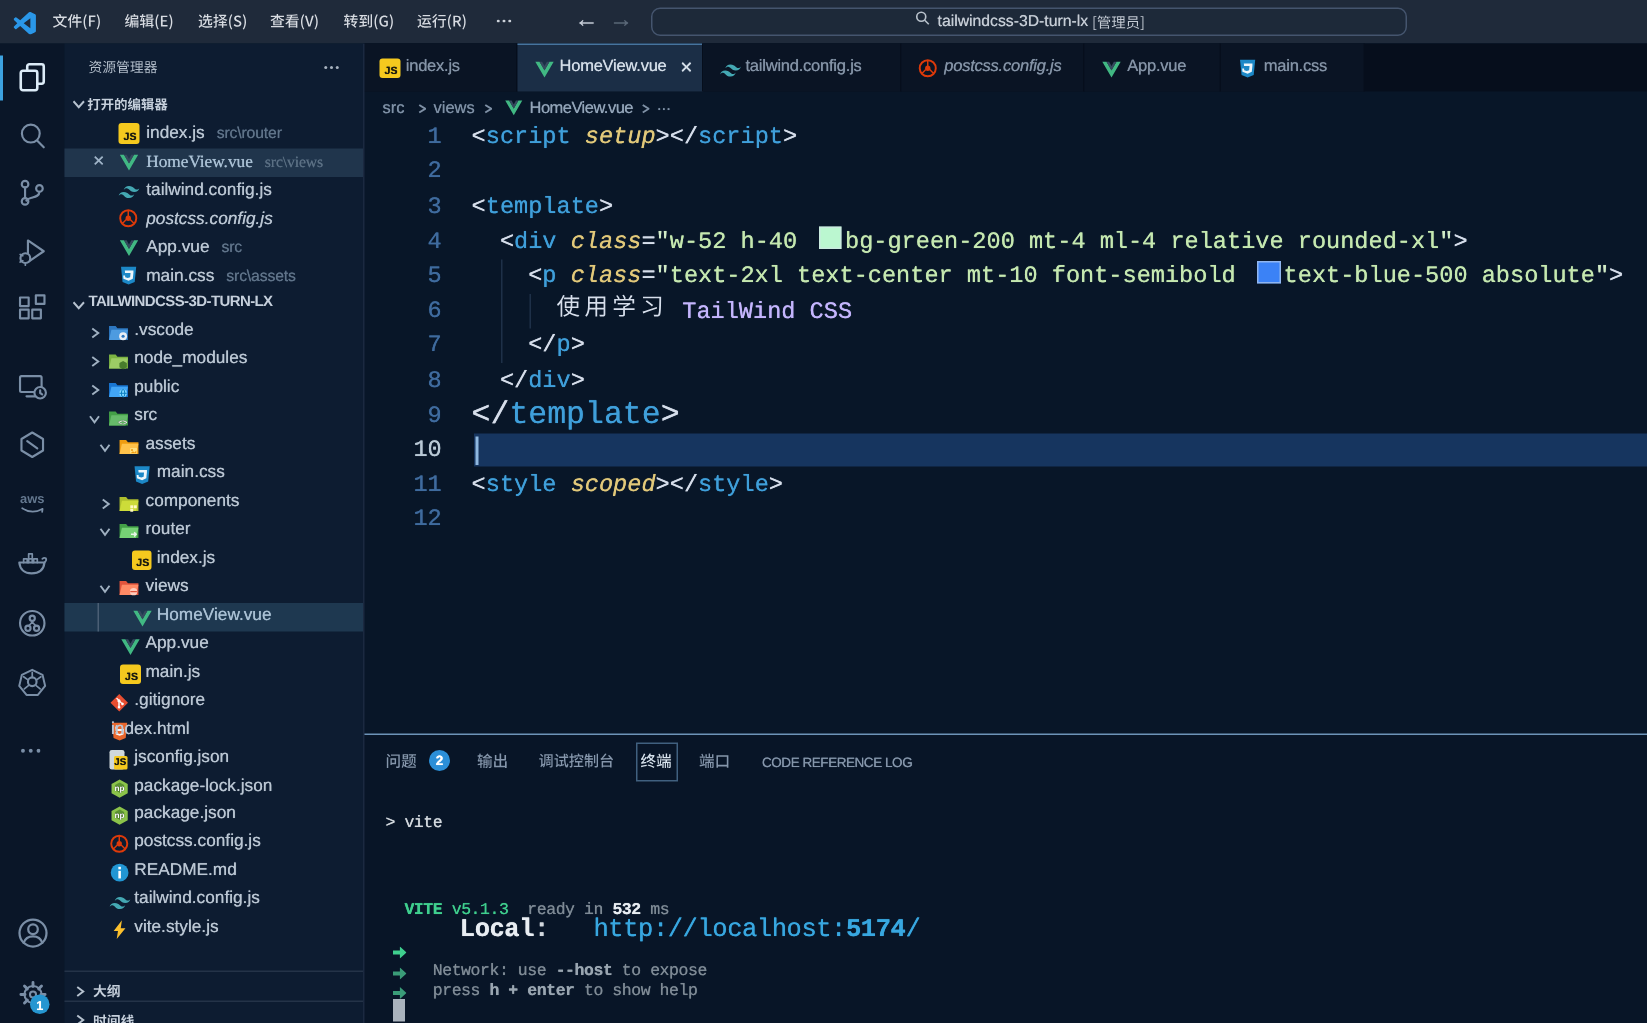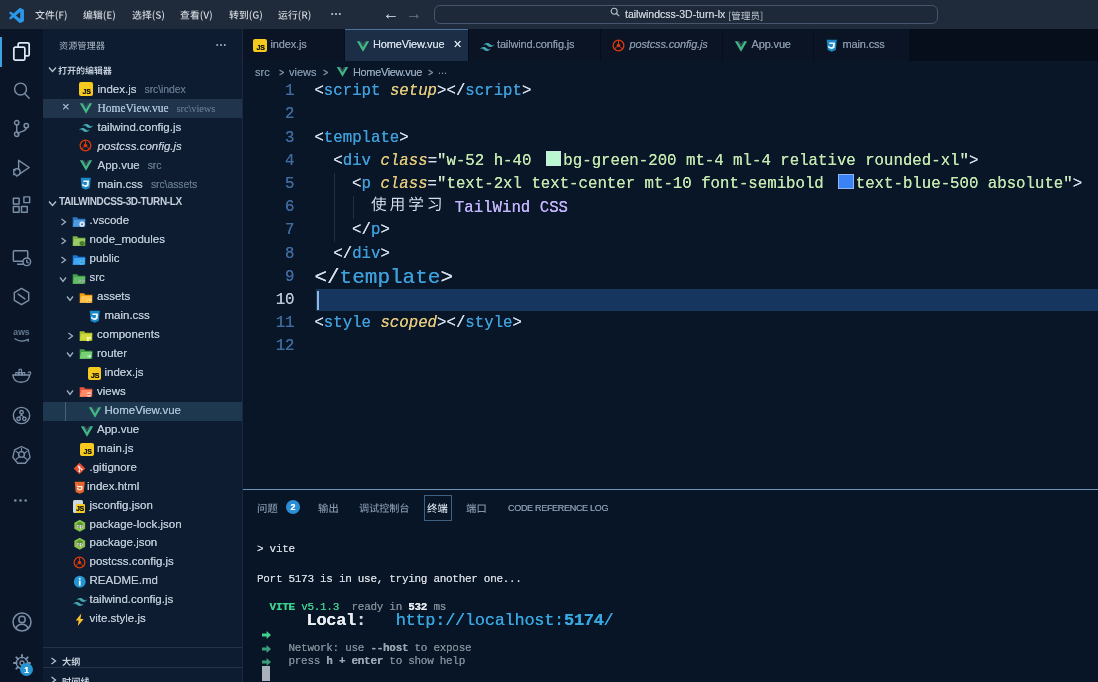--- a/index.html
+++ b/index.html
@@ -182,21 +182,21 @@
           <g fill="#c6d0dc">
             <path transform="translate(0.00,0) scale(0.009000,-0.009000)" d="M173 850V659H44V546H173V373L33 342L66 222L173 250V49C173 35 168 30 154 30C141 30 98 30 59 32C74 0 90 -50 94 -81C166 -81 214 -78 249 -59C284 -41 295 -10 295 48V282L424 317L409 431L295 403V546H408V659H295V850ZM424 774V654H679V69C679 50 671 44 651 44C630 44 555 43 493 47C512 13 535 -47 541 -84C635 -84 701 -81 747 -60C793 -39 808 -3 808 67V654H969V774Z"></path>
             <path transform="translate(9.00,0) scale(0.009000,-0.009000)" d="M625 678V433H396V462V678ZM46 433V318H262C243 200 189 84 43 -4C73 -24 119 -67 140 -94C314 16 371 167 389 318H625V-90H751V318H957V433H751V678H928V792H79V678H272V463V433Z"></path>
             <path transform="translate(18.00,0) scale(0.009000,-0.009000)" d="M536 406C585 333 647 234 675 173L777 235C746 294 679 390 630 459ZM585 849C556 730 508 609 450 523V687H295C312 729 330 781 346 831L216 850C212 802 200 737 187 687H73V-60H182V14H450V484C477 467 511 442 528 426C559 469 589 524 616 585H831C821 231 808 80 777 48C765 34 754 31 734 31C708 31 648 31 584 37C605 4 621 -47 623 -80C682 -82 743 -83 781 -78C822 -71 850 -60 877 -22C919 31 930 191 943 641C944 655 944 695 944 695H661C676 737 690 780 701 822ZM182 583H342V420H182ZM182 119V316H342V119Z"></path>
             <path transform="translate(27.00,0) scale(0.009000,-0.009000)" d="M59 413C74 421 97 427 174 437C145 388 119 351 106 334C77 297 56 273 32 268C44 240 62 190 67 169C89 184 127 197 341 249C337 272 334 315 335 345L211 319C272 403 330 500 376 594L284 649C269 612 251 575 232 539L161 534C213 617 263 718 298 815L186 854C157 736 97 609 78 577C58 544 43 522 23 517C36 488 53 435 59 413ZM590 825C600 802 612 774 621 748H403V530C403 408 397 239 346 96L324 187C215 142 102 96 27 70L55 -39L345 92C332 56 316 22 297 -9C321 -20 369 -56 387 -76C440 9 471 119 489 229V-80H580V130H626V-60H699V130H740V-58H812V130H854V14C854 6 852 4 846 4C841 4 828 4 813 4C824 -18 835 -55 837 -81C871 -81 896 -79 918 -64C940 -49 944 -25 944 12V424H509L511 483H928V748H753C742 781 723 825 706 858ZM626 328V221H580V328ZM699 328H740V221H699ZM812 328H854V221H812ZM511 651H817V579H511Z"></path>
             <path transform="translate(36.00,0) scale(0.009000,-0.009000)" d="M573 736H784V674H573ZM464 820V589H900V820ZM73 310C81 319 118 325 149 325H229V213C153 202 83 192 28 185L52 70L229 102V-87H339V122L421 138L415 241L339 230V325H401V433H339V574H229V433H172C197 492 221 558 242 628H415V741H273C280 770 286 800 292 829L177 850C172 814 166 777 158 741H38V628H131C114 563 97 512 89 491C71 446 58 418 37 412C49 384 67 331 73 310ZM779 451V396H579V451ZM395 98 413 -7 779 24V-89H890V34L965 41L966 139L890 133V451H956V549H414V451H469V102ZM779 312V259H579V312ZM779 175V124L579 110V175Z"></path>
             <path transform="translate(45.00,0) scale(0.009000,-0.009000)" d="M227 708H338V618H227ZM648 708H769V618H648ZM606 482C638 469 676 450 707 431H484C500 456 514 482 527 508L452 522V809H120V517H401C387 488 369 459 348 431H45V327H243C184 280 110 239 20 206C42 185 72 140 84 112L120 128V-90H230V-66H337V-84H452V227H292C334 258 371 292 404 327H571C602 291 639 257 679 227H541V-90H651V-66H769V-84H885V117L911 108C928 137 961 182 987 204C889 229 794 273 722 327H956V431H785L816 462C794 480 759 500 722 517H884V809H540V517H642ZM230 37V124H337V37ZM651 37V124H769V37Z"></path>
           </g>
         </svg></div>
 <div style="position:absolute;left:36px;top:53.4px;width:13.5px;height:13.5px;background:#f5c91e;border-radius:2px;color:#1b1b10;font:bold 7.0200000000000005px 'Liberation Sans';display:flex;align-items:flex-end;justify-content:flex-end;padding:0 1.5px 1px 0;box-sizing:border-box">JS</div>
-      <div style="position:absolute;left:54.5px;top:52.4px;height:16px;line-height:16px;white-space:pre;color:#bac6d3;font-family:'Liberation Sans';font-size:11.5px">index.js<span style="color:#5f7389;font-size:10.5px;font-style:normal;margin-left:8px;letter-spacing:-0.1px">src\index</span></div>
+      <div style="position:absolute;left:54.5px;top:52.4px;height:16px;line-height:16px;white-space:pre;color:#bac6d3;font-family:'Liberation Sans';font-size:11.5px">index.js<span style="color:#5f7389;font-size:10.5px;font-style:normal;margin-left:8px;letter-spacing:-0.1px">src\router</span></div>
 <div style="position:absolute;left:0;top:70.0px;width:199px;height:19px;background:#20354c"></div>
       <div style="position:absolute;left:19px;top:70.4px;color:#9fb4c8;font:13px 'Liberation Sans'">×</div>
       <svg style="position:absolute;left:36px;top:72.4px" width="14" height="14" viewBox="0 0 16 16">
         <path fill="#41b883" d="M1 2.5h3.2L8 9l3.8-6.5H15L8 14.5z"></path>
         <path fill="#35495e" d="M4.2 2.5h2L8 5.8l1.8-3.3h2L8 9.2z"></path>
       </svg>
       <div style="position:absolute;left:54.5px;top:71.4px;height:16px;line-height:16px;white-space:pre;color:#a9c0d4;font-family:Liberation Serif, serif;font-size:11.5px">HomeView.vue<span style="color:#5b7084;font-size:10.5px;font-style:normal;margin-left:8px;letter-spacing:-0.1px">src\views</span></div>
 <svg style="position:absolute;left:36px;top:91.4px" width="14" height="14" viewBox="0 0 16 16">
         <path fill="#44a8b3" d="M8 4.5c-2.1 0-3.4 1-4 3 .8-1 1.7-1.4 2.8-1.1.6.2 1 .6 1.5 1.1.8.8 1.7 1.6 3.7 1.6 2.1 0 3.4-1 4-3-.8 1-1.7 1.4-2.8 1.1-.6-.2-1-.6-1.5-1.1C10.9 5.3 10 4.5 8 4.5zM4 9.1c-2.1 0-3.4 1-4 3 .8-1 1.7-1.4 2.8-1.1.6.2 1 .6 1.5 1.1.8.8 1.7 1.6 3.7 1.6 2.1 0 3.4-1 4-3-.8 1-1.7 1.4-2.8 1.1-.6-.2-1-.6-1.5-1.1-.8-.8-1.7-1.6-3.7-1.6z"></path>
       </svg>
@@ -324,21 +324,21 @@
       <div style="position:absolute;left:54.0px;top:412.7px;height:16px;line-height:16px;color:#bac6d3;font:normal normal 11.5px 'Liberation Sans';white-space:pre">main.js</div>
 <svg style="position:absolute;left:29.5px;top:432.65px" width="13" height="13" viewBox="0 0 16 16">
         <path fill="#e84e31" d="M8 .8 15.2 8 8 15.2.8 8z"></path>
         <path fill="#fff" d="M6.2 3.9l1.3 1.3a1.1 1.1 0 0 1 1.2.25 1.1 1.1 0 0 1 .25 1.2l1.3 1.3a1.1 1.1 0 0 1 1.2.25 1.1 1.1 0 1 1-1.85.5l-1.2-1.2v3.1a1.1 1.1 0 1 1-1.2.05V7.5a1.1 1.1 0 0 1-.45-1.8L5.3 4.8z"></path>
       </svg>
       <div style="position:absolute;left:46.5px;top:431.65px;height:16px;line-height:16px;color:#bac6d3;font:normal normal 11.5px 'Liberation Sans';white-space:pre">.gitignore</div>
 <svg style="position:absolute;left:29.5px;top:451.6px" width="13.5" height="13.5" viewBox="0 0 16 16">
         <path fill="#e8662c" d="M2 1h12l-1.2 12L8 15l-4.8-2z"></path>
         <path fill="#fff" d="M11.8 4H5l.2 2h6.2l-.4 4.2-3 1-3-1-.2-2h1.6l.1 1.1 1.5.5 1.5-.5.2-1.8H4.9L4.5 4z" opacity=".92"></path>
       </svg>
-      <div style="position:absolute;left:44px;top:450.6px;height:16px;line-height:16px;color:#bac6d3;font:normal normal 11.5px 'Liberation Sans';white-space:pre">index.html</div>
+      <div style="position:absolute;left:31px;top:450.6px;height:16px;line-height:16px;color:#bac6d3;font:normal normal 11.5px 'Liberation Sans';white-space:pre">index.html</div>
 <div style="position:absolute;left:29.5px;top:470.55px;width:10.66px;height:13px;background:#cfd8dc;border-radius:1.5px"></div>
       <div style="position:absolute;left:32.5px;top:474.55px;width:9.36px;height:9.36px;background:#f5c91e;border-radius:1px;color:#1b1b10;font:bold 6.5px 'Liberation Sans';display:flex;align-items:center;justify-content:center">JS</div>
       <div style="position:absolute;left:46.5px;top:469.55px;height:16px;line-height:16px;color:#bac6d3;font:normal normal 11.5px 'Liberation Sans';white-space:pre">jsconfig.json</div>
 <svg style="position:absolute;left:29.5px;top:489.5px" width="13.5" height="13.5" viewBox="0 0 16 16">
         <path fill="#8bc34a" d="M8 .8 14.4 4.4v7.2L8 15.2 1.6 11.6V4.4z"></path>
         <path fill="#33691e" d="M8 3.2 11.6 5.2v4L8 11.2 4.4 9.2v-4z" opacity=".55"></path>
         <text x="8" y="10.2" font-family="Liberation Sans" font-size="6.5" font-weight="bold" fill="#fff" text-anchor="middle">np</text>
       </svg>
       <div style="position:absolute;left:46.5px;top:488.5px;height:16px;line-height:16px;color:#bac6d3;font:normal normal 11.5px 'Liberation Sans';white-space:pre">package-lock.json</div>
 <svg style="position:absolute;left:29.5px;top:508.45000000000005px" width="13.5" height="13.5" viewBox="0 0 16 16">
@@ -510,21 +510,20 @@
         </svg></div>
 <div style="position:absolute;left:224px;top:11px"><svg class="" style="" width="20.8" height="13.0" viewBox="0 -9.15 20.80 13.00">
           <g fill="#8596ab">
             <path transform="translate(0.00,0) scale(0.010400,-0.010400)" d="M46 661V574H383V661ZM75 518C94 408 110 266 112 170L187 183C184 279 166 419 146 530ZM142 811C166 765 194 702 205 662L288 690C276 730 248 789 222 834ZM400 322V-83H485V242H557V-75H630V242H706V-73H780V242H855V-1C855 -9 853 -12 844 -12C837 -12 814 -12 789 -11C799 -32 810 -64 813 -86C857 -86 887 -85 910 -72C933 -59 938 -39 938 -2V322H686L713 401H959V485H373V401H607C603 375 597 347 592 322ZM413 795V549H926V795H836V631H708V842H618V631H500V795ZM276 538C267 420 245 252 224 145C153 129 88 115 37 105L58 12C152 35 273 64 388 94L378 182L295 162C317 265 340 409 357 524Z"></path>
             <path transform="translate(10.40,0) scale(0.010400,-0.010400)" d="M118 743V-62H216V22H782V-58H885V743ZM216 119V647H782V119Z"></path>
           </g>
         </svg></div>
 <div style="position:absolute;left:266px;top:12.5px;color:#8596ab;font:9px 'Liberation Sans';letter-spacing:-0.3px">CODE REFERENCE LOG</div>
 </div>
 <div class="mono" style="position:absolute;left:257px;top:542.3px;height:14.5px;line-height:14.5px;font-size:11px;letter-spacing:-0.3px;white-space:pre;color:#d2d8de">&gt; vite</div>
-<div class="mono" style="position:absolute;left:257px;top:571.6px;height:14.5px;line-height:14.5px;font-size:11px;letter-spacing:-0.3px;white-space:pre;color:#d2d8de">Port 5173 is in use, trying another one...</div>
 <div class="mono" style="position:absolute;left:257px;top:599.9px;height:14.5px;line-height:14.5px;font-size:11px;letter-spacing:-0.3px;white-space:pre;color:#d2d8de">  <b style="color:#3fcf8e">VITE</b><span style="color:#3fcf8e"> v5.1.3</span><span style="color:#7e8a95">  ready in </span><b style="color:#e8edf2">532</b><span style="color:#7e8a95"> ms</span></div>
 <div class="mono" style="position:absolute;left:257px;top:614px;height:14.5px;line-height:14.5px;font-size:17px;letter-spacing:-0.3px;white-space:pre;color:#d2d8de">     <b style="color:#e8edf2">Local</b><b style="color:#d2d8de">:</b>   <span style="color:#38a7e0">http://localhost:</span><b style="color:#38a7e0">5174</b><span style="color:#38a7e0">/</span></div>
 <div class="mono" style="position:absolute;left:257px;top:640.9px;height:14.5px;line-height:14.5px;font-size:11px;letter-spacing:-0.3px;white-space:pre;color:#d2d8de"><span style="color:#7e8a95">     Network: use <b style="color:#9aa6b1">--host</b> to expose</span></div>
 <div class="mono" style="position:absolute;left:257px;top:653.9px;height:14.5px;line-height:14.5px;font-size:11px;letter-spacing:-0.3px;white-space:pre;color:#d2d8de"><span style="color:#7e8a95">     press <b style="color:#9aa6b1">h + enter</b> to show help</span></div>
 <svg style="position:absolute;left:262px;top:630.8px" width="9" height="8" viewBox="0 0 9 8">
       <path fill="#3fcf8e" d="M0 2.6h4.6V0L9 4 4.6 8V5.4H0z"></path>
     </svg>
 <svg style="position:absolute;left:262px;top:644.5px" width="9" height="8" viewBox="0 0 9 8">
       <path fill="#3a9c78" d="M0 2.6h4.6V0L9 4 4.6 8V5.4H0z"></path>
     </svg>

